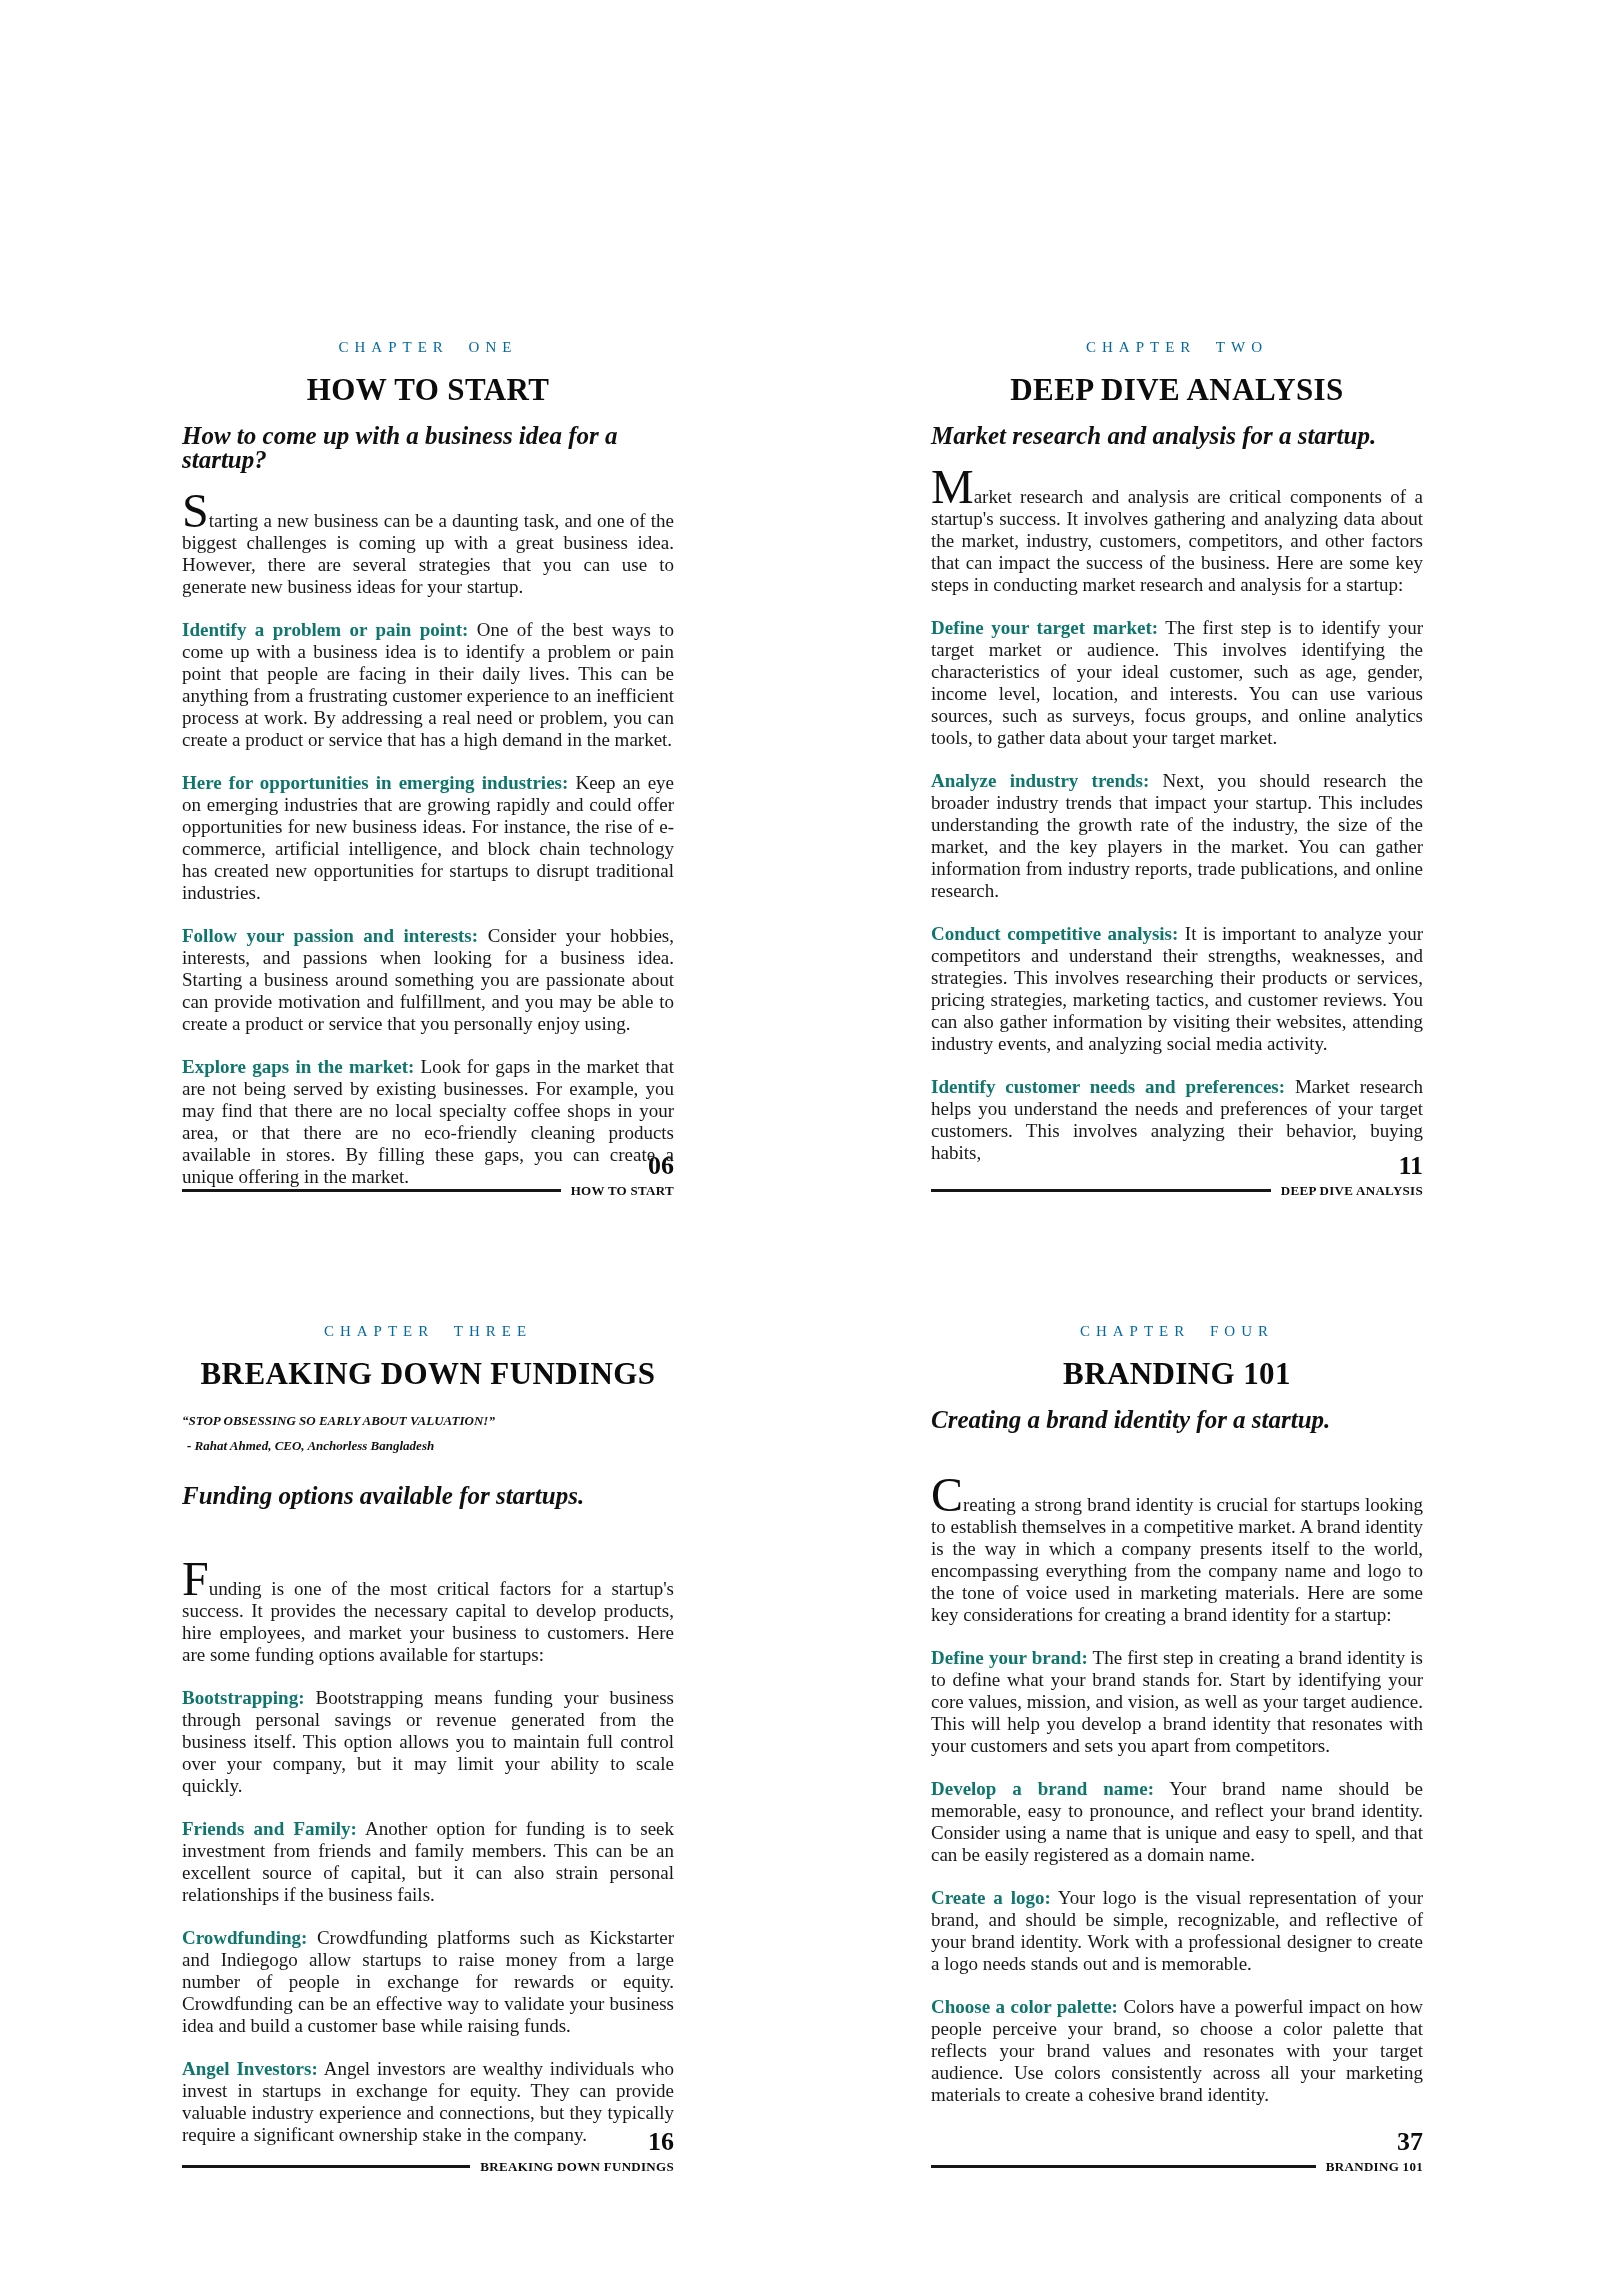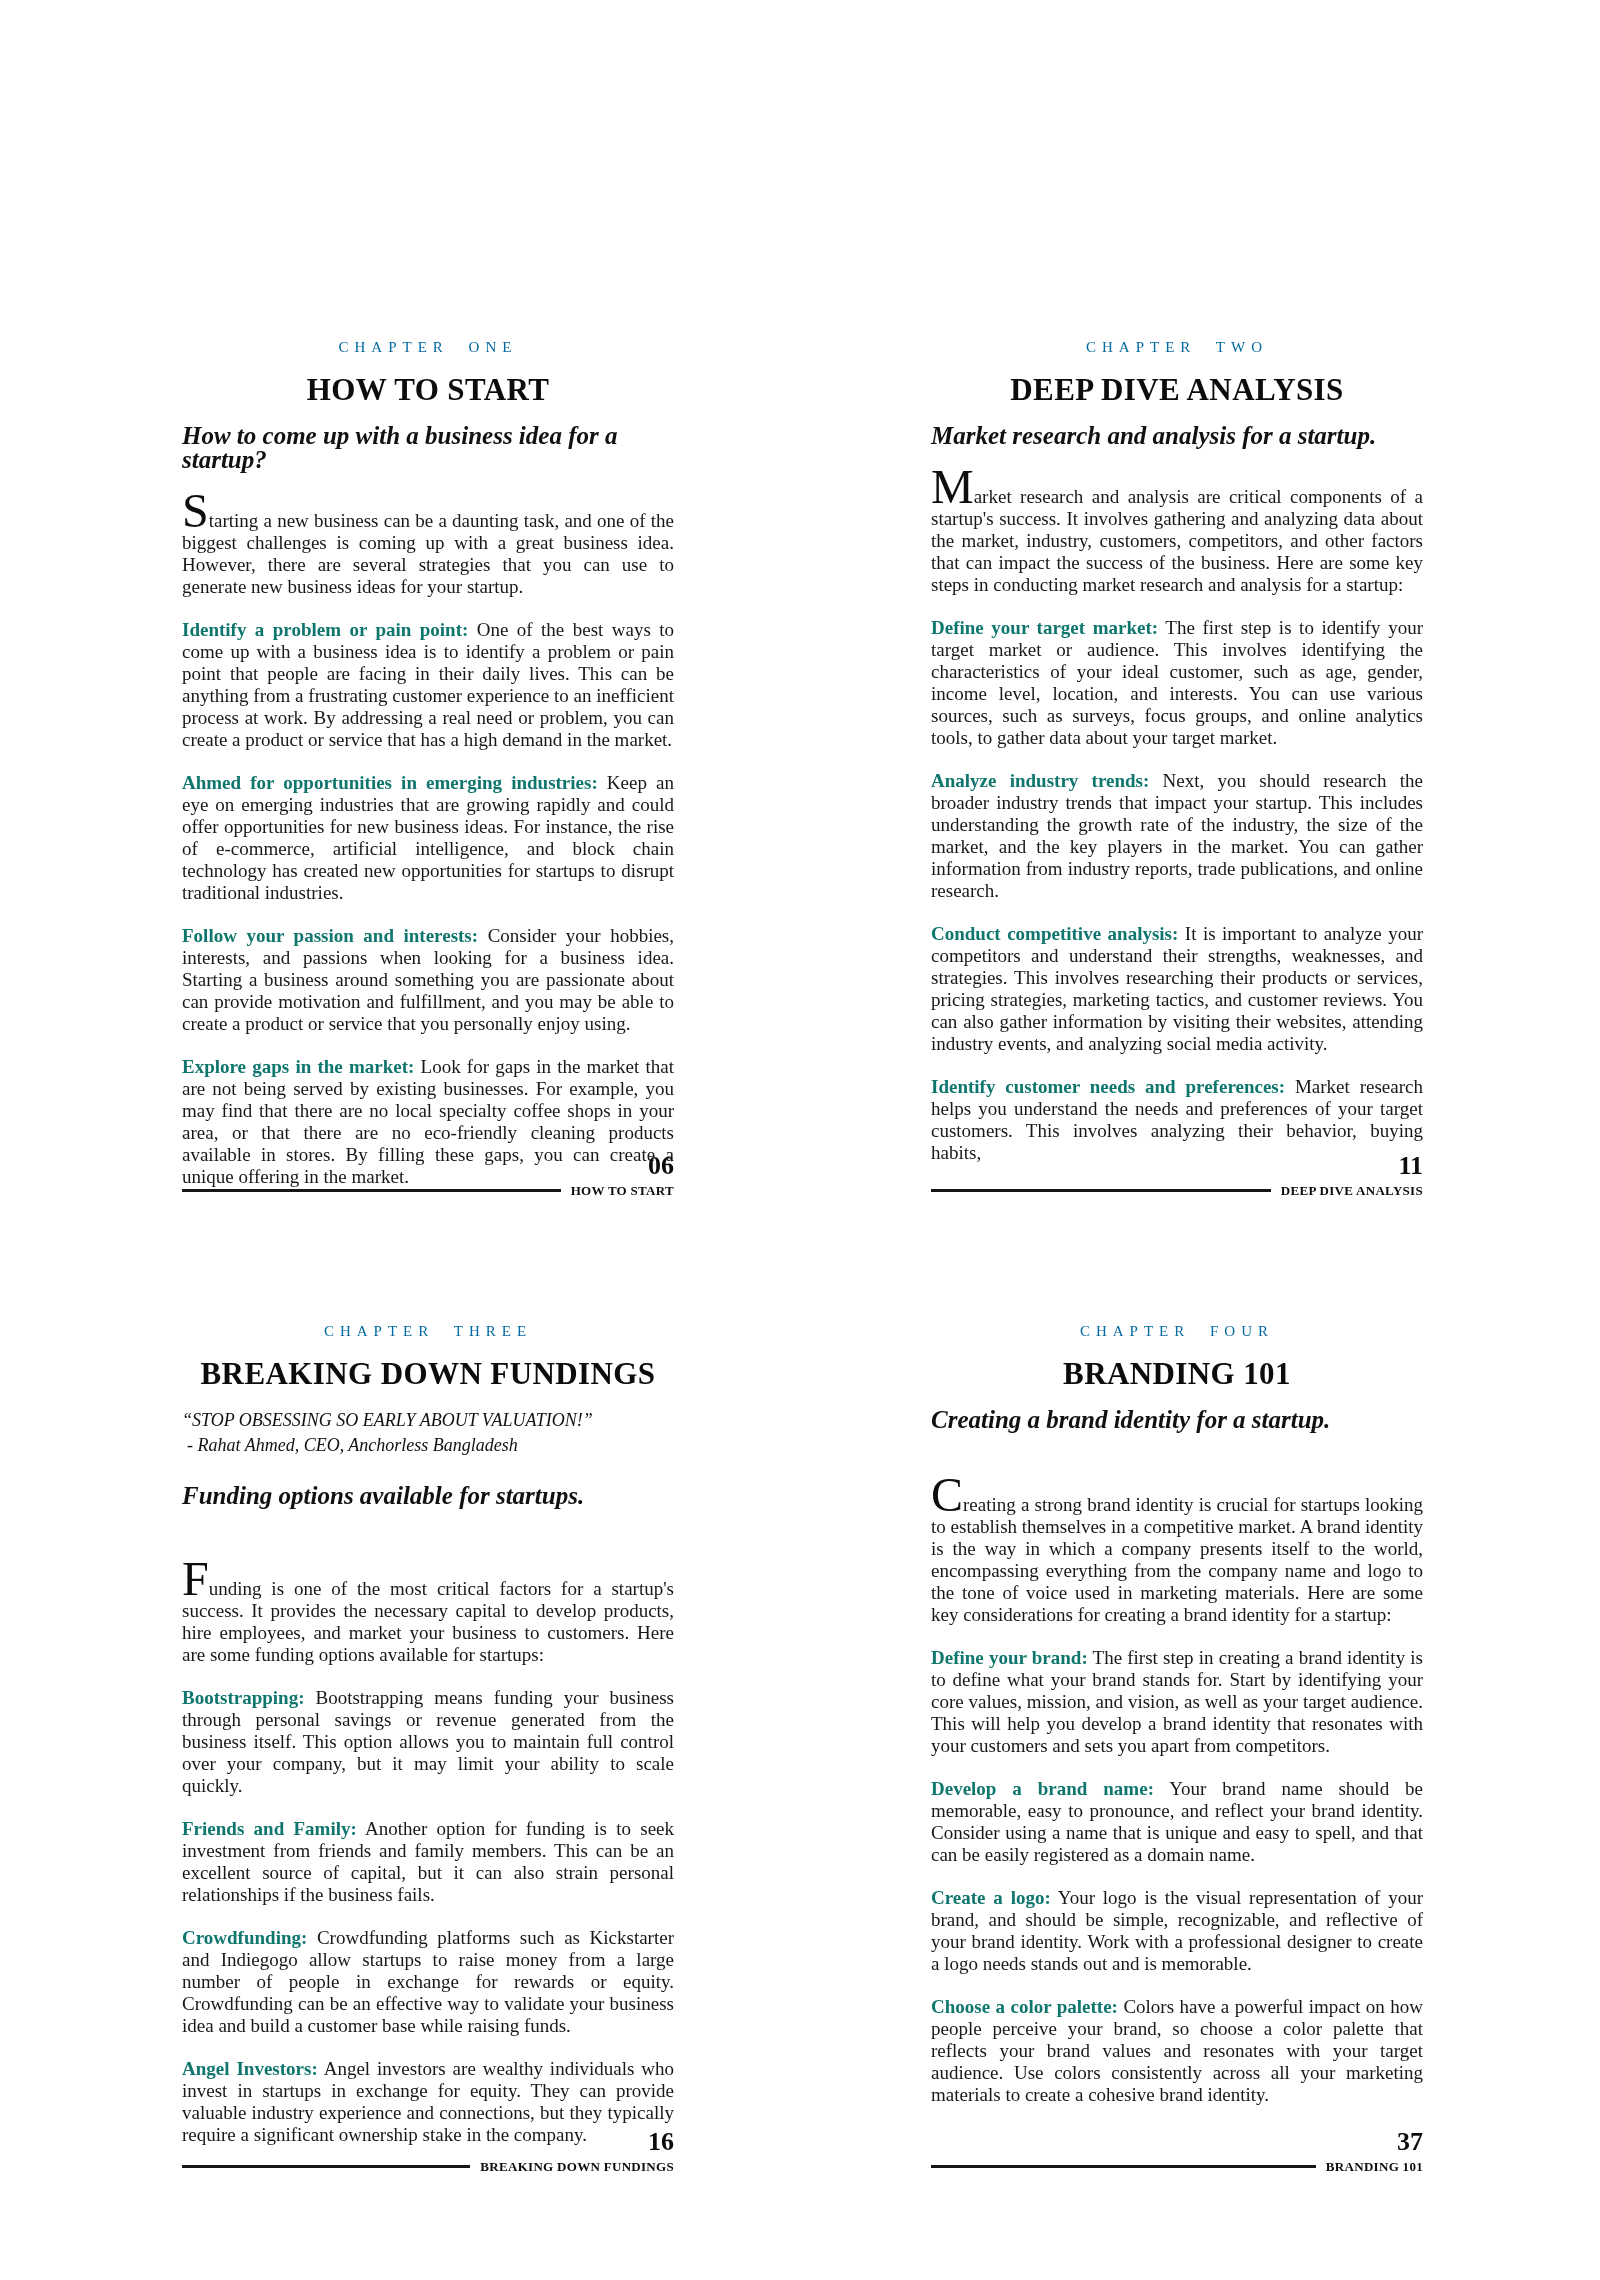--- a/index.html
+++ b/index.html
@@ -19,21 +19,21 @@
     text-align:center;font-size:31px;font-weight:bold;letter-spacing:0.4px;
     margin:0 0 16px 0;line-height:37px;color:#0c0c0c;
   }
   .subtitle{
     font-size:25px;font-weight:bold;font-style:italic;
     margin:0 0 38px 0;line-height:24px;color:#111;
   }
   .subtitle.gap-lg{margin-bottom:62px;}
   .subtitle.gap-xl{margin-bottom:70px;}
   .quote{
-    font-size:18px;font-weight:normal;font-style:italic;line-height:25px;
+    font-size:13px;font-weight:bold;font-style:italic;line-height:25px;
     margin:4px 0 26px 0;color:#111;
   }
   .quote-attr{padding-left:5px;}
   .body-para{
     font-size:19px;line-height:22px;text-align:justify;
     margin:0 0 21px 0;color:#181818;
   }
   .phead{font-weight:bold;color:#0f766e;}
   .dropcap{font-size:48px;line-height:0;color:#0e0e0e;}
   .footer{position:absolute;left:0;right:0;bottom:0;}
@@ -52,21 +52,21 @@
 <body>
 
 <div class="canvas">
 
   <section class="page top" style="left:182px;top:338px;">
     <div class="chapter-label">CHAPTER ONE</div>
     <h1 class="page-title">HOW TO START</h1>
     <div class="subtitle">How to come up with a business idea for a startup?</div>
     <p class="body-para"><span class="dropcap">S</span><span>tarting a new business can be a daunting task, and one of the biggest challenges is coming up with a great business idea. However, there are several strategies that you can use to generate new business ideas for your startup.</span></p>
     <p class="body-para"><span class="phead">Identify a problem or pain point:</span> <span>One of the best ways to come up with a business idea is to identify a problem or pain point that people are facing in their daily lives. This can be anything from a frustrating customer experience to an inefficient process at work. By addressing a real need or problem, you can create a product or service that has a high demand in the market.</span></p>
-    <p class="body-para"><span class="phead">Ahmed for opportunities in emerging industries:</span> <span>Keep an eye on emerging industries that are growing rapidly and could offer opportunities for new business ideas. For instance, the rise of e-commerce, artificial intelligence, and block chain technology has created new opportunities for startups to disrupt traditional industries.</span></p>
+    <p class="body-para"><span class="phead">Here for opportunities in emerging industries:</span> <span>Keep an eye on emerging industries that are growing rapidly and could offer opportunities for new business ideas. For instance, the rise of e-commerce, artificial intelligence, and block chain technology has created new opportunities for startups to disrupt traditional industries.</span></p>
     <p class="body-para"><span class="phead">Follow your passion and interests:</span> <span>Consider your hobbies, interests, and passions when looking for a business idea. Starting a business around something you are passionate about can provide motivation and fulfillment, and you may be able to create a product or service that you personally enjoy using.</span></p>
     <p class="body-para"><span class="phead">Explore gaps in the market:</span> <span>Look for gaps in the market that are not being served by existing businesses. For example, you may find that there are no local specialty coffee shops in your area, or that there are no eco-friendly cleaning products available in stores. By filling these gaps, you can create a unique offering in the market.</span></p>
     <div class="footer">
       <div class="page-num">06</div>
       <div class="rule-row">
         <span class="rule"></span>
         <span class="footer-label">HOW TO START</span>
       </div>
     </div>
   </section>

